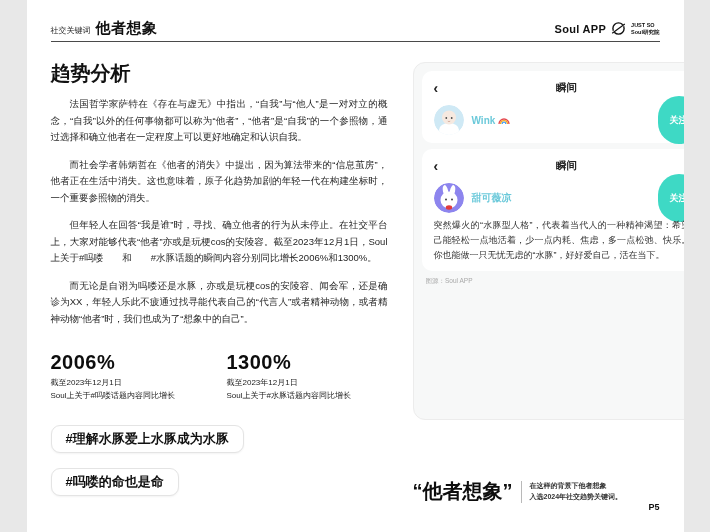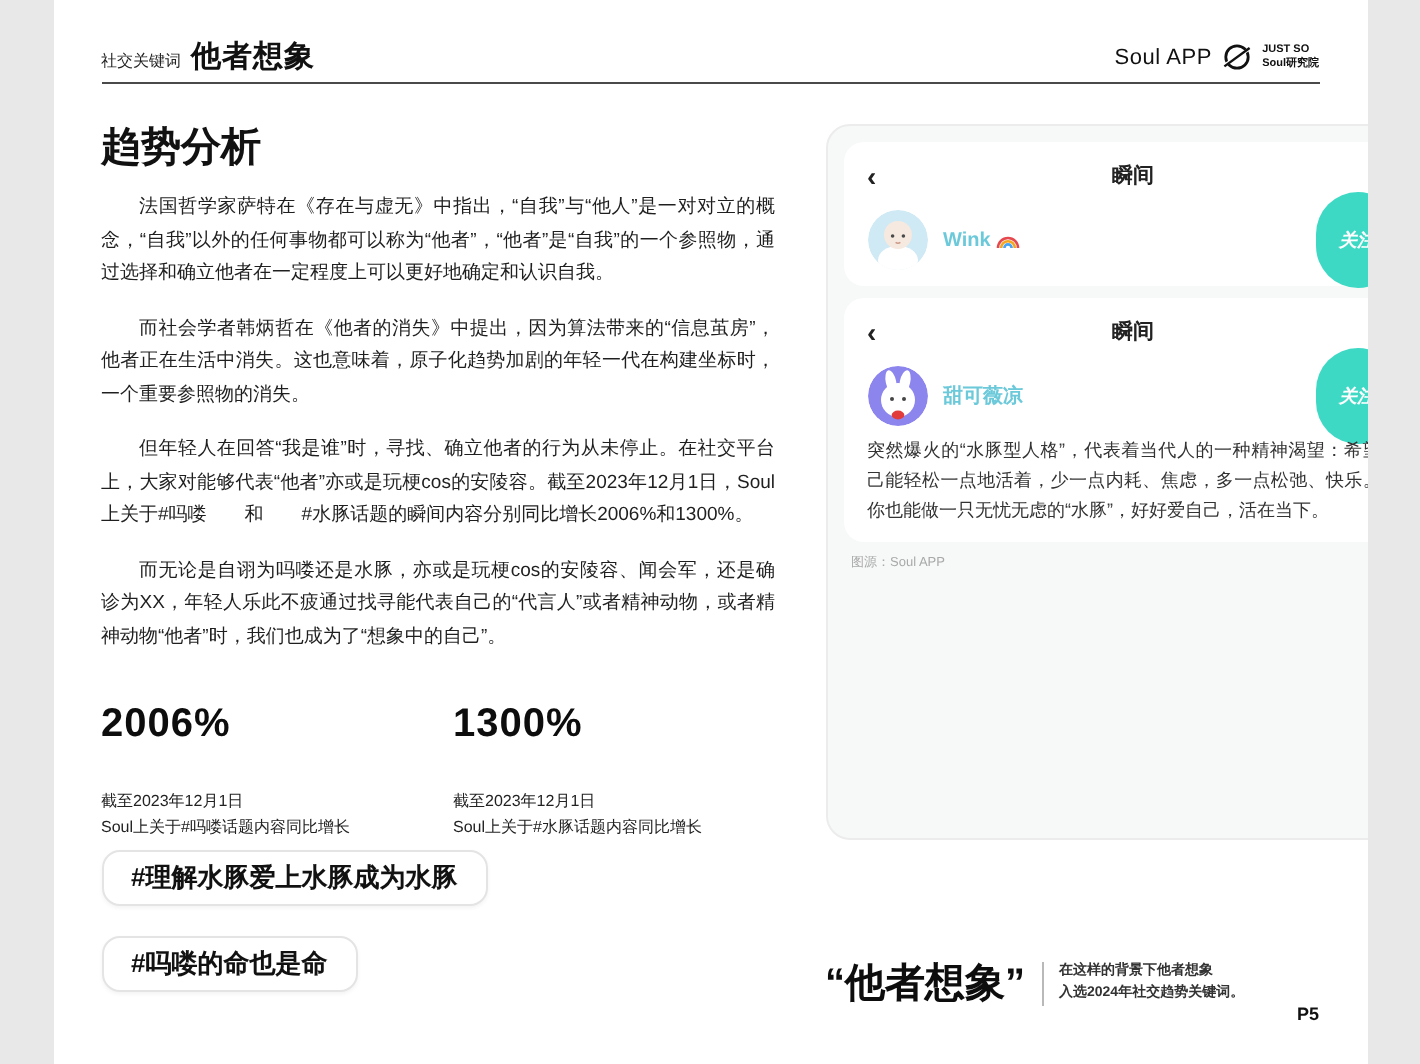--- a/index.html
+++ b/index.html
@@ -7,30 +7,30 @@
     position:relative;width:657px;height:532px;background:#ffffff;
     font-family:"Liberation Sans","DejaVu Sans",sans-serif;color:#1f1f1f;
     margin:0 auto;overflow:hidden;
   }
   
   .header-row{position:absolute;left:24px;top:19px;display:flex;align-items:baseline;gap:5px;}
   .header-tag{font-size:8px;font-weight:400;color:#222;}
   .header-title{font-size:15px;font-weight:800;color:#111;letter-spacing:.5px;}
   .header-rule{position:absolute;left:24px;right:24px;top:41px;height:1px;background:#4a4a4a;}
   .brand{position:absolute;right:24px;top:21px;display:flex;align-items:center;gap:5px;}
-  .brand-name{font-size:11px;font-weight:400;color:#111;letter-spacing:.3px;}
+  .brand-name{font-size:11px;font-weight:700;color:#111;letter-spacing:.3px;}
   .brand-sub{font-size:5.5px;font-weight:700;line-height:6.5px;color:#111;}
   
   .section-title{position:absolute;left:24px;top:60px;font-size:20px;font-weight:800;color:#111;}
   .paragraphs{position:absolute;left:24px;top:96px;width:337px;}
   .paragraphs p{margin:0 0 11px 0;font-size:9.5px;line-height:16.5px;text-align:justify;text-indent:2em;color:#1f1f1f;}
   .stats{position:absolute;left:24px;top:351px;display:flex;}
   .stat{width:176px;}
   .stat-value{font-size:20px;font-weight:800;color:#0d0d0d;letter-spacing:.5px;}
-  .stat-caption{margin-top:20px;font-size:8px;line-height:13px;color:#222;}
+  .stat-caption{margin-top:2px;font-size:8px;line-height:13px;color:#222;}
   .hashtag-pill{
     position:absolute;left:24px;display:inline-block;padding:4px 14px;
     border:1px solid #e4e4e4;border-radius:9px;background:#fff;
     font-size:13px;font-weight:800;color:#111;box-shadow:0 1px 2px rgba(0,0,0,.05);
     white-space:nowrap;
   }
   .hashtag-pill.first{top:425px;}
   .hashtag-pill.second{top:468px;}
   
   .phone-card{
@@ -44,21 +44,20 @@
   .nav-back{width:20px;font-size:14px;font-weight:700;color:#222;line-height:18px;cursor:default;}
   .nav-title{flex:1;text-align:center;font-size:10.5px;font-weight:600;color:#222;}
   .nav-more{width:20px;text-align:right;font-size:11px;font-weight:800;color:#222;letter-spacing:0;}
   .user-row{display:flex;align-items:center;margin-top:8px;height:30px;}
   .avatar{width:30px;height:30px;border-radius:50%;overflow:hidden;flex:0 0 30px;}
   .username{margin-left:8px;font-size:10px;font-weight:600;color:#6bc9da;display:flex;align-items:center;gap:3px;}
   .follow-btn{
     margin-left:auto;background:#3ed9c5;color:#fff;border:none;border-radius:999px;
     font-size:9px;font-weight:600;padding:18px 12px;line-height:12px;
     font-family:inherit;
-    font-style:italic;
   }
   .post-text{margin:5px 0 0 0;font-size:9px;line-height:15px;color:#333;text-align:justify;}
   .post-hashtag{color:#3fc6ce;}
   .source-caption{margin:6px 0 0 4px;font-size:6.5px;color:#a9a9a9;}
   
   .footer-quote{position:absolute;left:386px;top:478px;display:flex;align-items:center;}
   .quote-text{font-size:20px;font-weight:800;color:#0d0d0d;}
   .quote-divider{width:1px;height:22px;background:#b9b9b9;margin:0 8px;}
   .quote-note{font-size:7px;line-height:10.5px;color:#333;font-weight:600;}
   .page-num{position:absolute;right:24px;bottom:20px;font-size:9px;font-weight:800;color:#111;}

